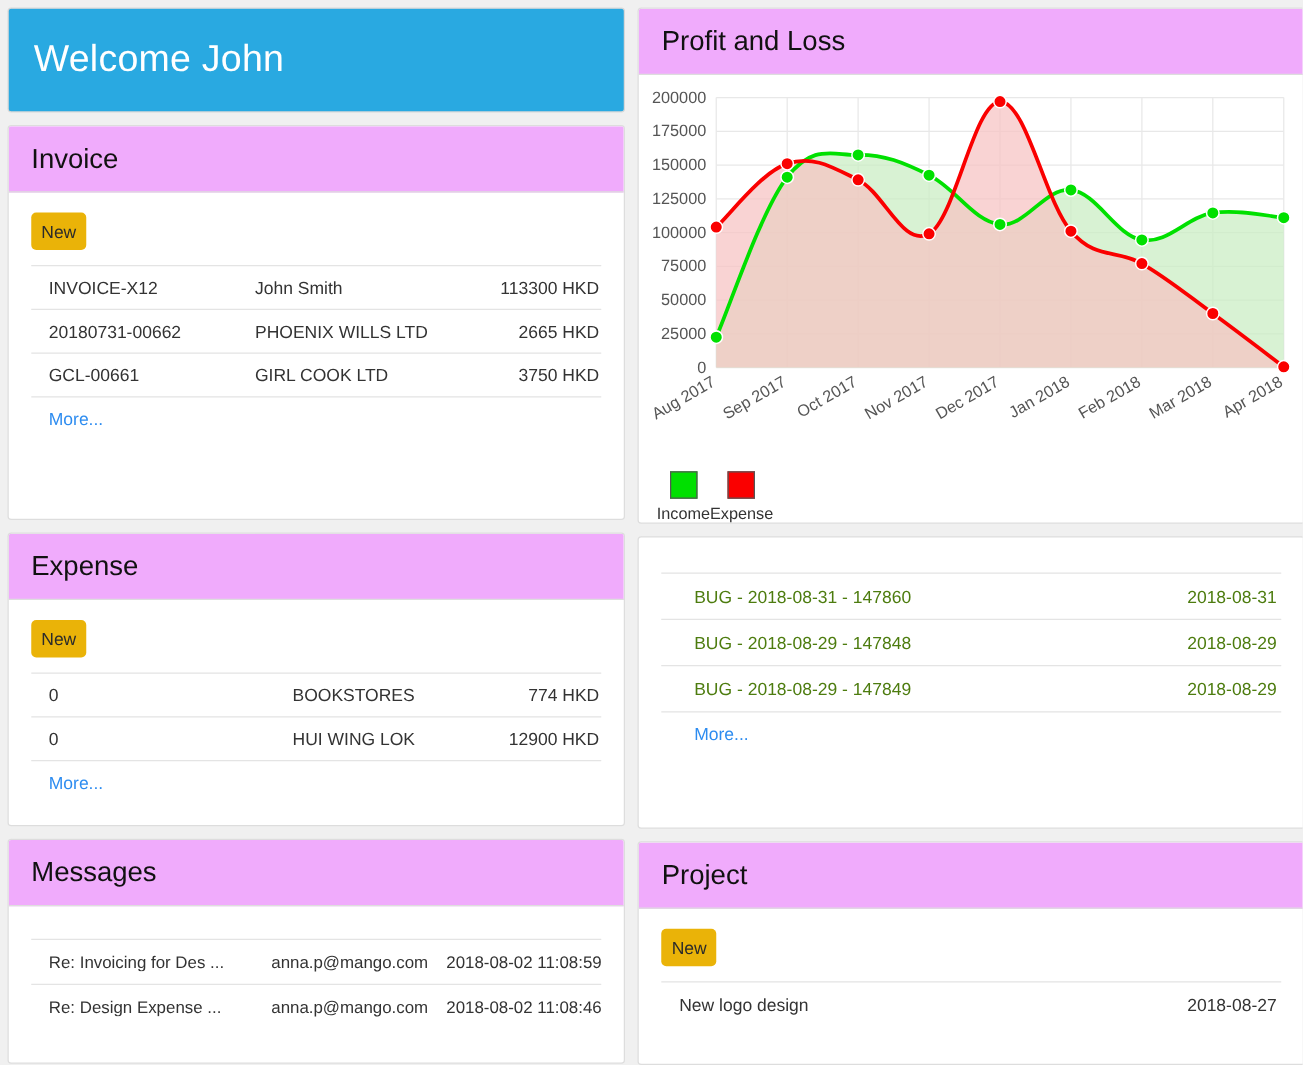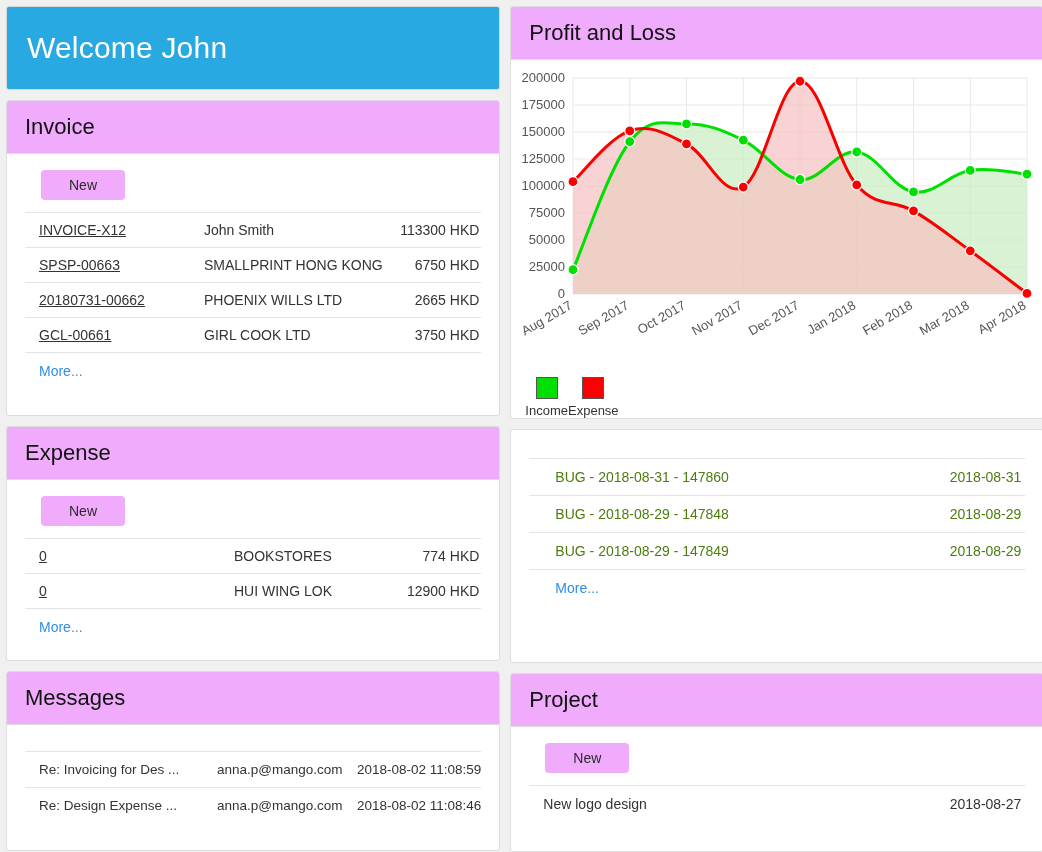--- a/index.html
+++ b/index.html
@@ -56,44 +56,44 @@
     color: #111111;
     font-weight: 400;
   }
   .panel-body {
     padding: 0 18px;
     flex: 1;
     display: flex;
     flex-direction: column;
   }
   .btn-new {
-    background: #f0abfc;
+    background: #eab308;
     color: #2b2b2b;
     border: none;
     border-radius: 4px;
     font-size: 14px;
     font-family: "Liberation Sans", sans-serif;
-    padding: 8px 28px;
-    margin: 16px 0 12px 16px;
+    padding: 8px 8px;
+    margin: 16px 0 12px 0;
     align-self: flex-start;
     cursor: pointer;
     line-height: 1;
   }
 
   
   .rows { display: flex; flex-direction: column; }
   .row {
     display: flex;
     align-items: center;
     border-top: 1px solid #e4e4e4;
     padding: 9px 0 9px 14px;
     font-size: 14px;
     color: #333333;
   }
-  .row .c1 { flex: 0 0 180px; text-decoration: underline; }
+  .row .c1 { flex: 0 0 180px; }
   .row .c2 { flex: 1; }
   .row .c3 { text-align: right; white-space: nowrap; padding-right: 2px; }
   .more-row {
     border-top: 1px solid #e4e4e4;
     padding: 9px 0 9px 14px;
   }
   .more-link {
     color: #2d8cf0;
     font-size: 14px;
     text-decoration: none;
@@ -187,25 +187,20 @@
       <div class="panel-head">
         <span class="panel-title">Invoice</span>
       </div>
       <div class="panel-body">
         <button class="btn-new">New</button>
         <div class="rows">
           <div class="row">
             <span class="c1">INVOICE-X12</span>
             <span class="c2">John Smith</span>
             <span class="c3">113300 HKD</span>
-          </div>
-          <div class="row">
-            <span class="c1">SPSP-00663</span>
-            <span class="c2">SMALLPRINT HONG KONG</span>
-            <span class="c3">6750 HKD</span>
           </div>
           <div class="row">
             <span class="c1">20180731-00662</span>
             <span class="c2">PHOENIX WILLS LTD</span>
             <span class="c3">2665 HKD</span>
           </div>
           <div class="row">
             <span class="c1">GCL-00661</span>
             <span class="c2">GIRL COOK LTD</span>
             <span class="c3">3750 HKD</span>

